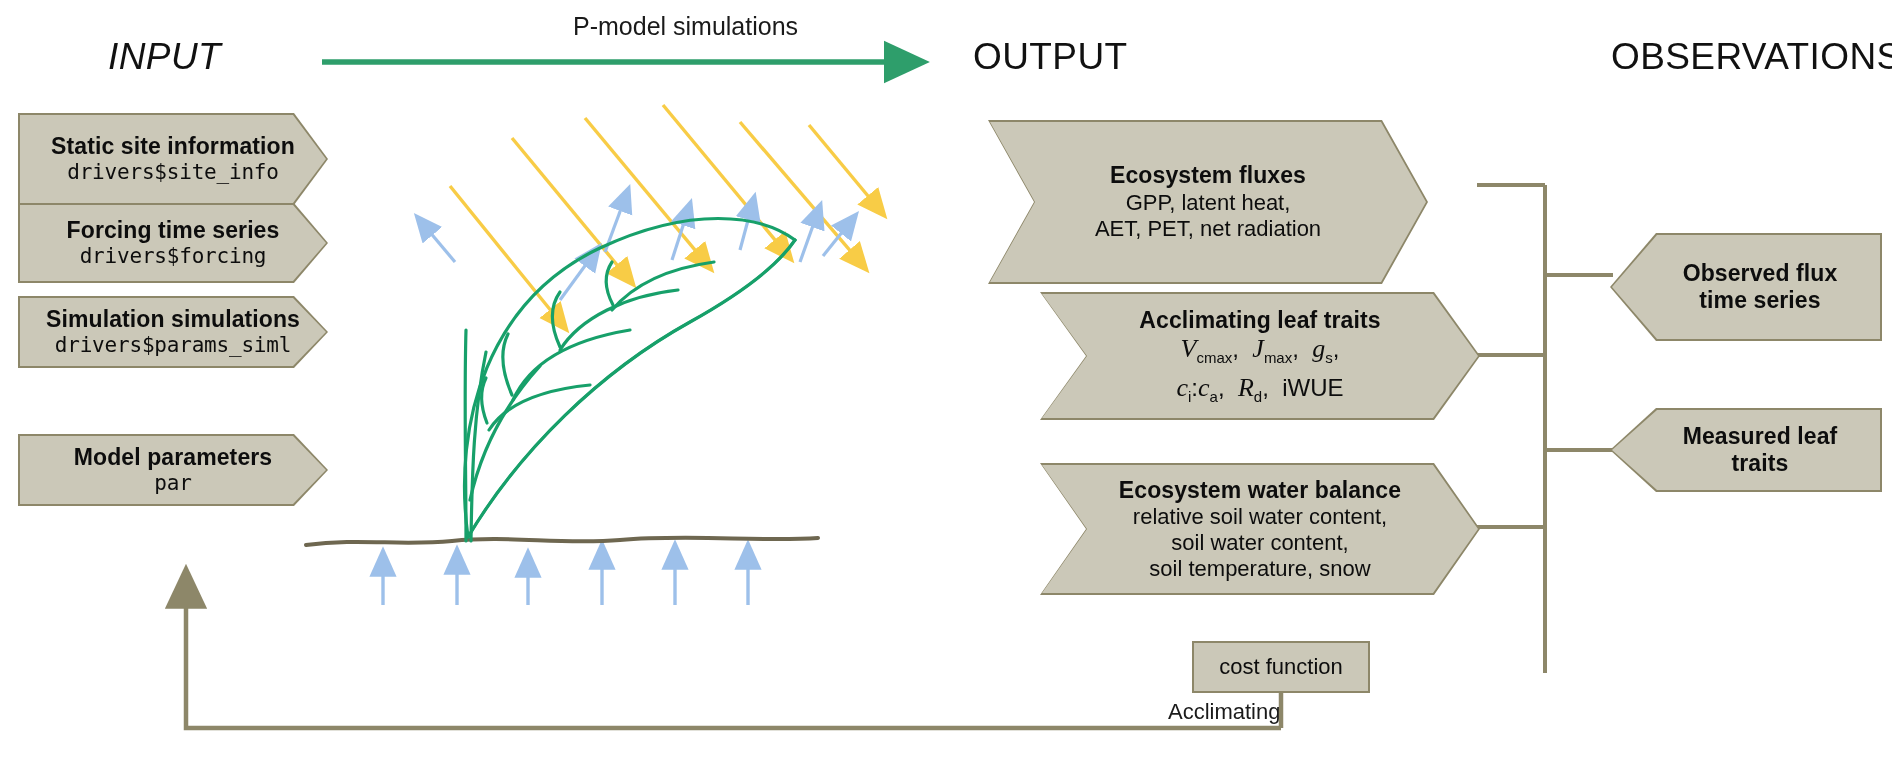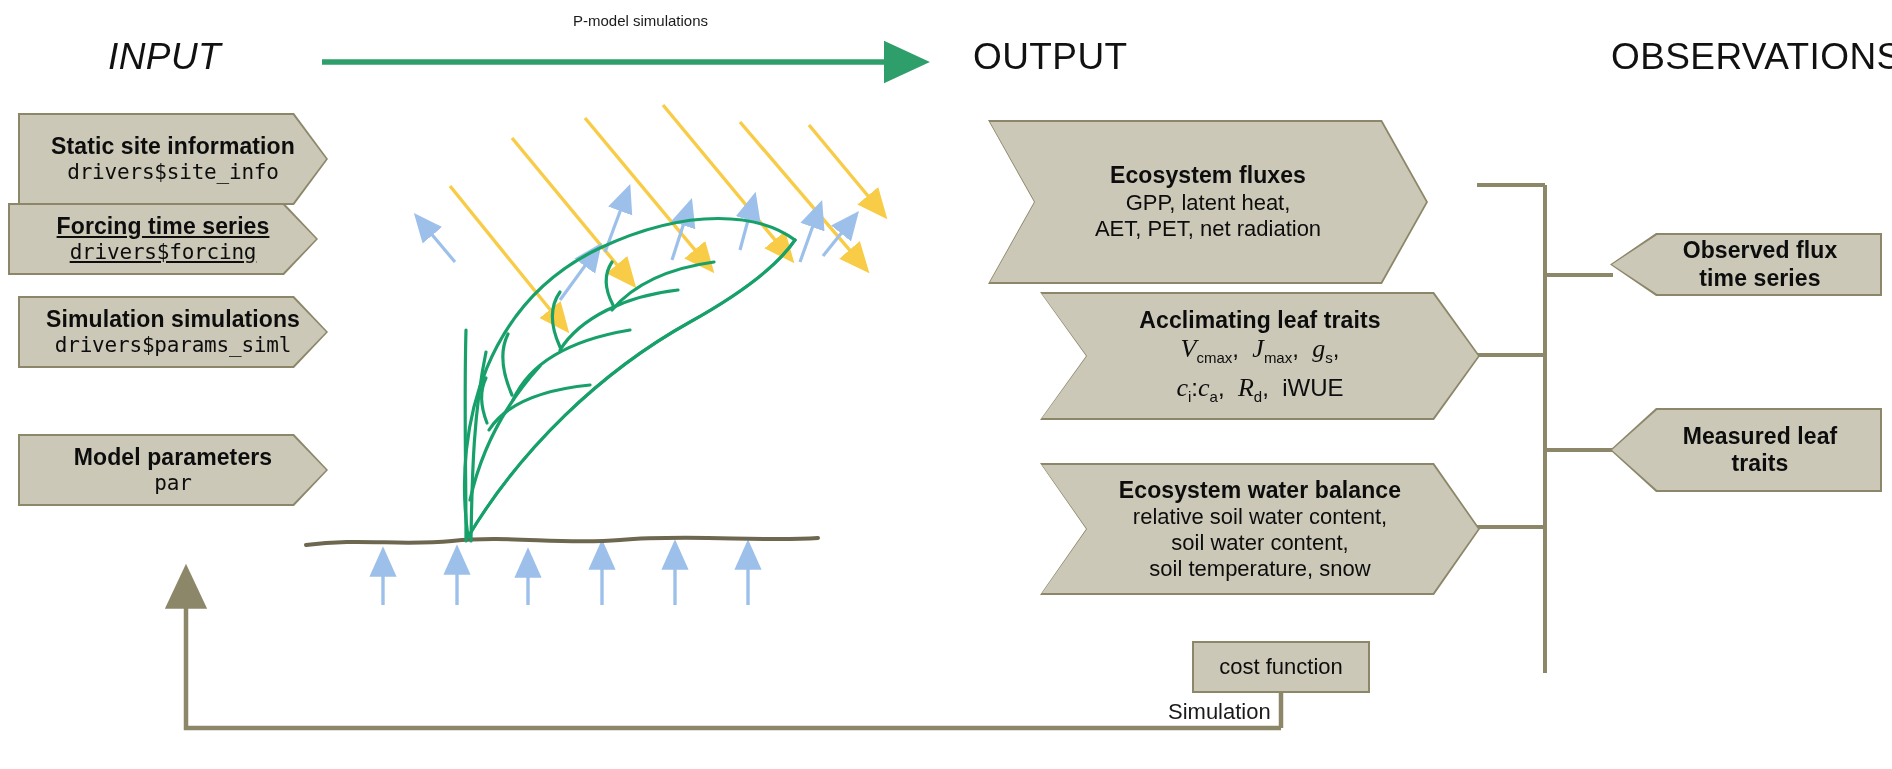--- a/index.html
+++ b/index.html
@@ -11,21 +11,21 @@
   }
   #stage{position:relative;width:1892px;height:769px;background:#fff;}
 
   
   .col-head{
     position:absolute;font-size:37px;color:#111;letter-spacing:.4px;
     white-space:nowrap;font-weight:400;
   }
 
   .flow-label{
-    position:absolute;font-size:15px;color:#1a1a1a;white-space:nowrap;
+    position:absolute;font-size:25px;color:#1a1a1a;white-space:nowrap;
   }
 
   
   .node{
     position:absolute;
     background:#cbc8b8;
     border:0;
     box-sizing:border-box;
     display:flex;flex-direction:column;
     align-items:center;justify-content:center;
@@ -98,21 +98,21 @@
 </head>
 <body>
 
 <div id="stage">
 
   <div class="col-head" style="left:108px;top:36px;font-style:italic;">INPUT</div>
   <div class="col-head" style="left:973px;top:36px;">OUTPUT</div>
   <div class="col-head" style="left:1611px;top:36px;">OBSERVATIONS</div>
 
   <div class="flow-label" style="left:573px;top:12px;">P-model simulations</div>
-  <div class="flow-label" style="left:1168px;top:699px;font-size:22px;">Simulation</div>
+  <div class="flow-label" style="left:1168px;top:699px;font-size:22px;">Acclimating</div>
 
   <svg class="overlay" viewBox="0 0 1892 769">
     <defs>
       <marker id="mGreen" markerWidth="9" markerHeight="9" refX="6.6" refY="4.5" orient="auto">
         <path d="M0,0.6 L8.4,4.5 L0,8.4 Z" fill="#2e9e6b"></path>
       </marker>
       <marker id="mSun" markerWidth="10" markerHeight="10" refX="7" refY="5" orient="auto">
         <path d="M0,1 L9,5 L0,9 Z" fill="#f8cc46"></path>
       </marker>
       <marker id="mVap" markerWidth="10" markerHeight="10" refX="7" refY="5" orient="auto">
@@ -201,21 +201,21 @@
   </svg>
 
   <div class="node plate-in" style="left:18px;top:113px;width:310px;height:92px;">
     <div class="inner"></div>
     <div class="content">
       <div class="ttl">Static site information</div>
       <div class="mono">drivers$site_info</div>
     </div>
   </div>
 
-  <div class="node plate-in" style="left:8px;top:203px;width:310px;height:72px;text-decoration:underline;">
+  <div class="node plate-in" style="left:18px;top:203px;width:310px;height:80px;">
     <div class="inner"></div>
     <div class="content">
       <div class="ttl">Forcing time series</div>
       <div class="mono">drivers$forcing</div>
     </div>
   </div>
 
   <div class="node plate-in" style="left:18px;top:296px;width:310px;height:72px;">
     <div class="inner"></div>
     <div class="content">
@@ -258,21 +258,21 @@
   <div class="node plate-out" style="left:1040px;top:463px;width:440px;height:132px;">
     <div class="inner"></div>
     <div class="content">
       <div class="ttl">Ecosystem water balance</div>
       <div class="sub">relative soil water content,</div>
       <div class="sub">soil water content,</div>
       <div class="sub">soil temperature, snow</div>
     </div>
   </div>
 
-  <div class="node plate-obs" style="left:1610px;top:233px;width:272px;height:63px;">
+  <div class="node plate-obs" style="left:1610px;top:233px;width:272px;height:108px;">
     <div class="inner"></div>
     <div class="content" style="padding-left:38px;">
       <div class="ttl">Observed flux</div>
       <div class="ttl">time series</div>
     </div>
   </div>
 
   <div class="node plate-obs" style="left:1610px;top:408px;width:272px;height:84px;">
     <div class="inner"></div>
     <div class="content" style="padding-left:38px;">

